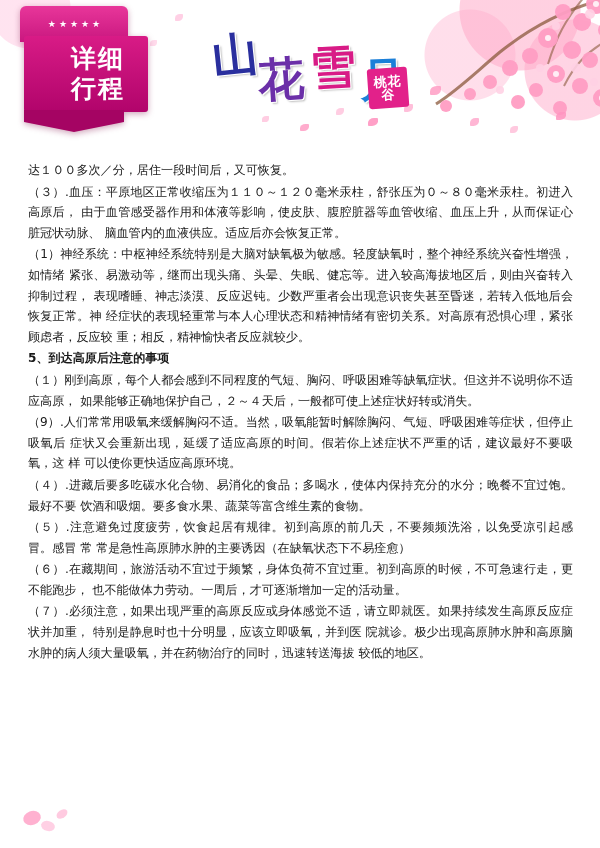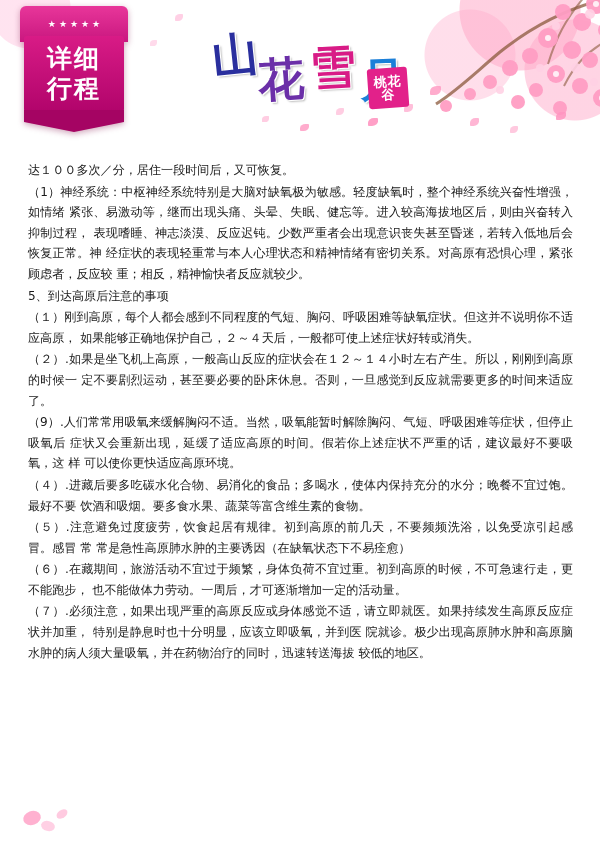--- a/index.html
+++ b/index.html
@@ -40,20 +40,21 @@
     border-radius:6px 6px 0 0;
     display:flex;align-items:center;justify-content:center;gap:3px;
   }
   .badge-top .star{color:#ffffff;font-size:9px;line-height:9px;}
   .badge-body{
     position:absolute;left:4px;top:30px;width:100px;height:76px;
     background:linear-gradient(180deg,#d81b86 0%,#b1046b 100%);
     display:flex;flex-direction:column;align-items:center;justify-content:center;
     color:#fff;font-weight:bold;font-size:25px;line-height:30px;letter-spacing:2px;
     border-radius:3px;
+    padding-left:24px;
   }
   .badge-tail{
     position:absolute;left:4px;top:104px;width:100px;height:22px;
   }
   .badge-tail:before,.badge-tail:after{
     content:"";position:absolute;top:0;width:50px;height:22px;background:#a50463;
   }
   .badge-tail:before{left:0;clip-path:polygon(0 0,100% 0,100% 100%,0 55%);}
   .badge-tail:after{right:0;clip-path:polygon(0 0,100% 0,100% 55%,0 100%);}
   
@@ -81,21 +82,21 @@
     transform:rotate(-4deg);
   }
   
   .content{
     position:absolute;left:28px;top:160px;width:545px;
     font-size:12.1px;line-height:20.6px;color:#1a1a1a;
     text-align:justify;
     font-family:"DejaVu Sans","Liberation Sans",sans-serif;
   }
   .content p{margin:0 0 1px 0;}
-  .section-head{margin:2px 0 1px 0;}
+  .section-head{margin:2px 0 1px 0;font-weight:bold;}
   
   .footer-deco{
     position:absolute;left:18px;bottom:10px;width:80px;height:40px;
   }
 </style>
 </head>
 <body>
 
 <div class="page">
 
@@ -172,24 +173,24 @@
       <span class="title-char tc1">山</span>
       <span class="title-char tc2">花</span>
       <span class="title-char tc3">雪</span>
       <span class="title-char tc4">月</span>
       <span class="title-stamp">桃花谷</span>
     </div>
   </div>
 
   <div class="content">
     <p>达１００多次／分，居住一段时间后，又可恢复。</p>
+    <p>（３）.血压：平原地区正常收缩压为１１０～１２０毫米汞柱，舒张压为０～８０毫米汞柱。初进入高原后， 由于血管感受器作用和体液等影响，使皮肤、腹腔脏器等血管收缩、血压上升，从而保证心脏冠状动脉、 脑血管内的血液供应。适应后亦会恢复正常。</p>
     <p>（1）神经系统：中枢神经系统特别是大脑对缺氧极为敏感。轻度缺氧时，整个神经系统兴奋性增强，如情绪 紧张、易激动等，继而出现头痛、头晕、失眠、健忘等。进入较高海拔地区后，则由兴奋转入抑制过程， 表现嗜睡、神志淡漠、反应迟钝。少数严重者会出现意识丧失甚至昏迷，若转入低地后会恢复正常。神 经症状的表现轻重常与本人心理状态和精神情绪有密切关系。对高原有恐惧心理，紧张顾虑者，反应较 重；相反，精神愉快者反应就较少。</p>
     <p class="section-head">5、到达高原后注意的事项</p>
     <p>（１）刚到高原，每个人都会感到不同程度的气短、胸闷、呼吸困难等缺氧症状。但这并不说明你不适应高原， 如果能够正确地保护自己，２～４天后，一般都可使上述症状好转或消失。</p>
-    <p>（２）.如果是坐飞机上高原，一般高山反应的症状会在１２～１４小时左右产生。所以，刚刚到高原的时候一 定不要剧烈运动，甚至要必要的卧床休息。否则，一旦感觉到反应就需要更多的时间来适应了。</p>
     <p>（9）.人们常常用吸氧来缓解胸闷不适。当然，吸氧能暂时解除胸闷、气短、呼吸困难等症状，但停止吸氧后 症状又会重新出现，延缓了适应高原的时间。假若你上述症状不严重的话，建议最好不要吸氧，这 样 可以使你更快适应高原环境。</p>
     <p>（４）.进藏后要多吃碳水化合物、易消化的食品；多喝水，使体内保持充分的水分；晚餐不宜过饱。最好不要 饮酒和吸烟。要多食水果、蔬菜等富含维生素的食物。</p>
     <p>（５）.注意避免过度疲劳，饮食起居有规律。初到高原的前几天，不要频频洗浴，以免受凉引起感冒。感冒 常 常是急性高原肺水肿的主要诱因（在缺氧状态下不易痊愈）</p>
     <p>（６）.在藏期间，旅游活动不宜过于频繁，身体负荷不宜过重。初到高原的时候，不可急速行走，更不能跑步， 也不能做体力劳动。一周后，才可逐渐增加一定的活动量。</p>
     <p>（７）.必须注意，如果出现严重的高原反应或身体感觉不适，请立即就医。如果持续发生高原反应症状并加重， 特别是静息时也十分明显，应该立即吸氧，并到医 院就诊。极少出现高原肺水肿和高原脑水肿的病人须大量吸氧，并在药物治疗的同时，迅速转送海拔 较低的地区。</p>
 
   </div>
 
   <svg class="footer-deco" viewBox="0 0 80 40">
     <ellipse cx="14" cy="20" rx="9" ry="7" fill="#ff9ec4" opacity=".8" transform="rotate(-20 14 20)"></ellipse>

